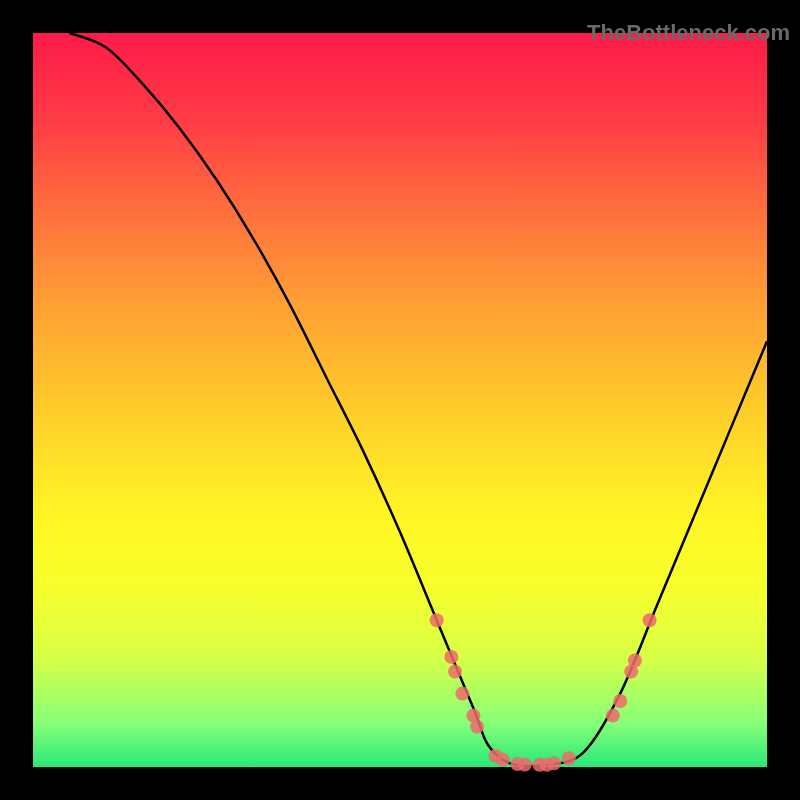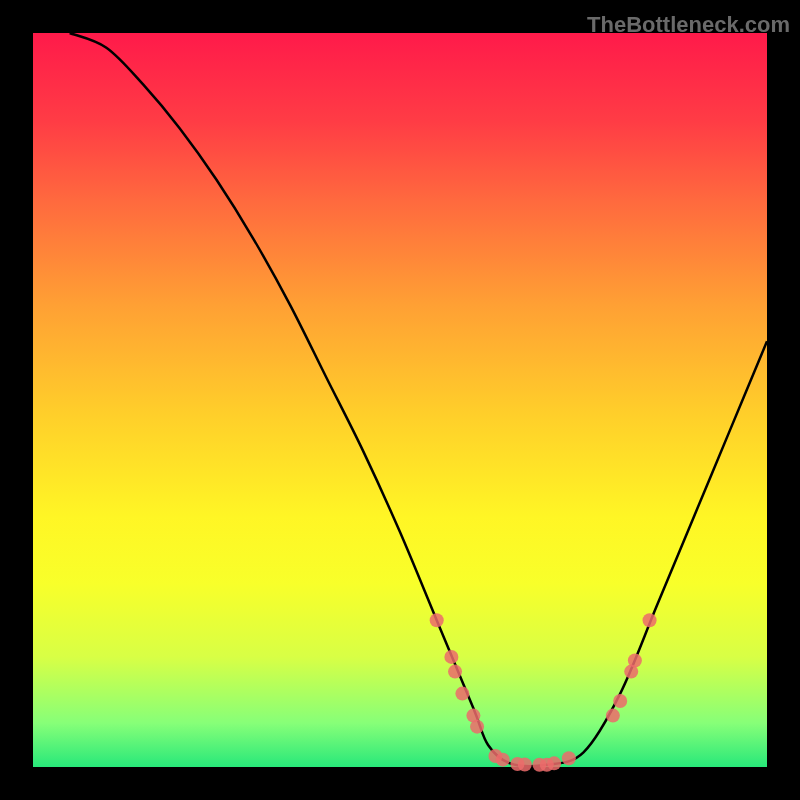--- a/index.html
+++ b/index.html
@@ -6,21 +6,21 @@
     margin: 0;
     padding: 0;
     background: #000;
     width: 800px;
     height: 800px;
     position: relative;
     font-family: Arial, sans-serif;
   }
   .watermark {
     position: absolute;
-    top: 12px;
+    top: 20px;
     right: 10px;
     color: #6a6a6a;
     font-size: 22px;
     font-weight: bold;
     z-index: 10;
   }
   .plot-area {
     position: absolute;
     left: 33px;
     top: 33px;

